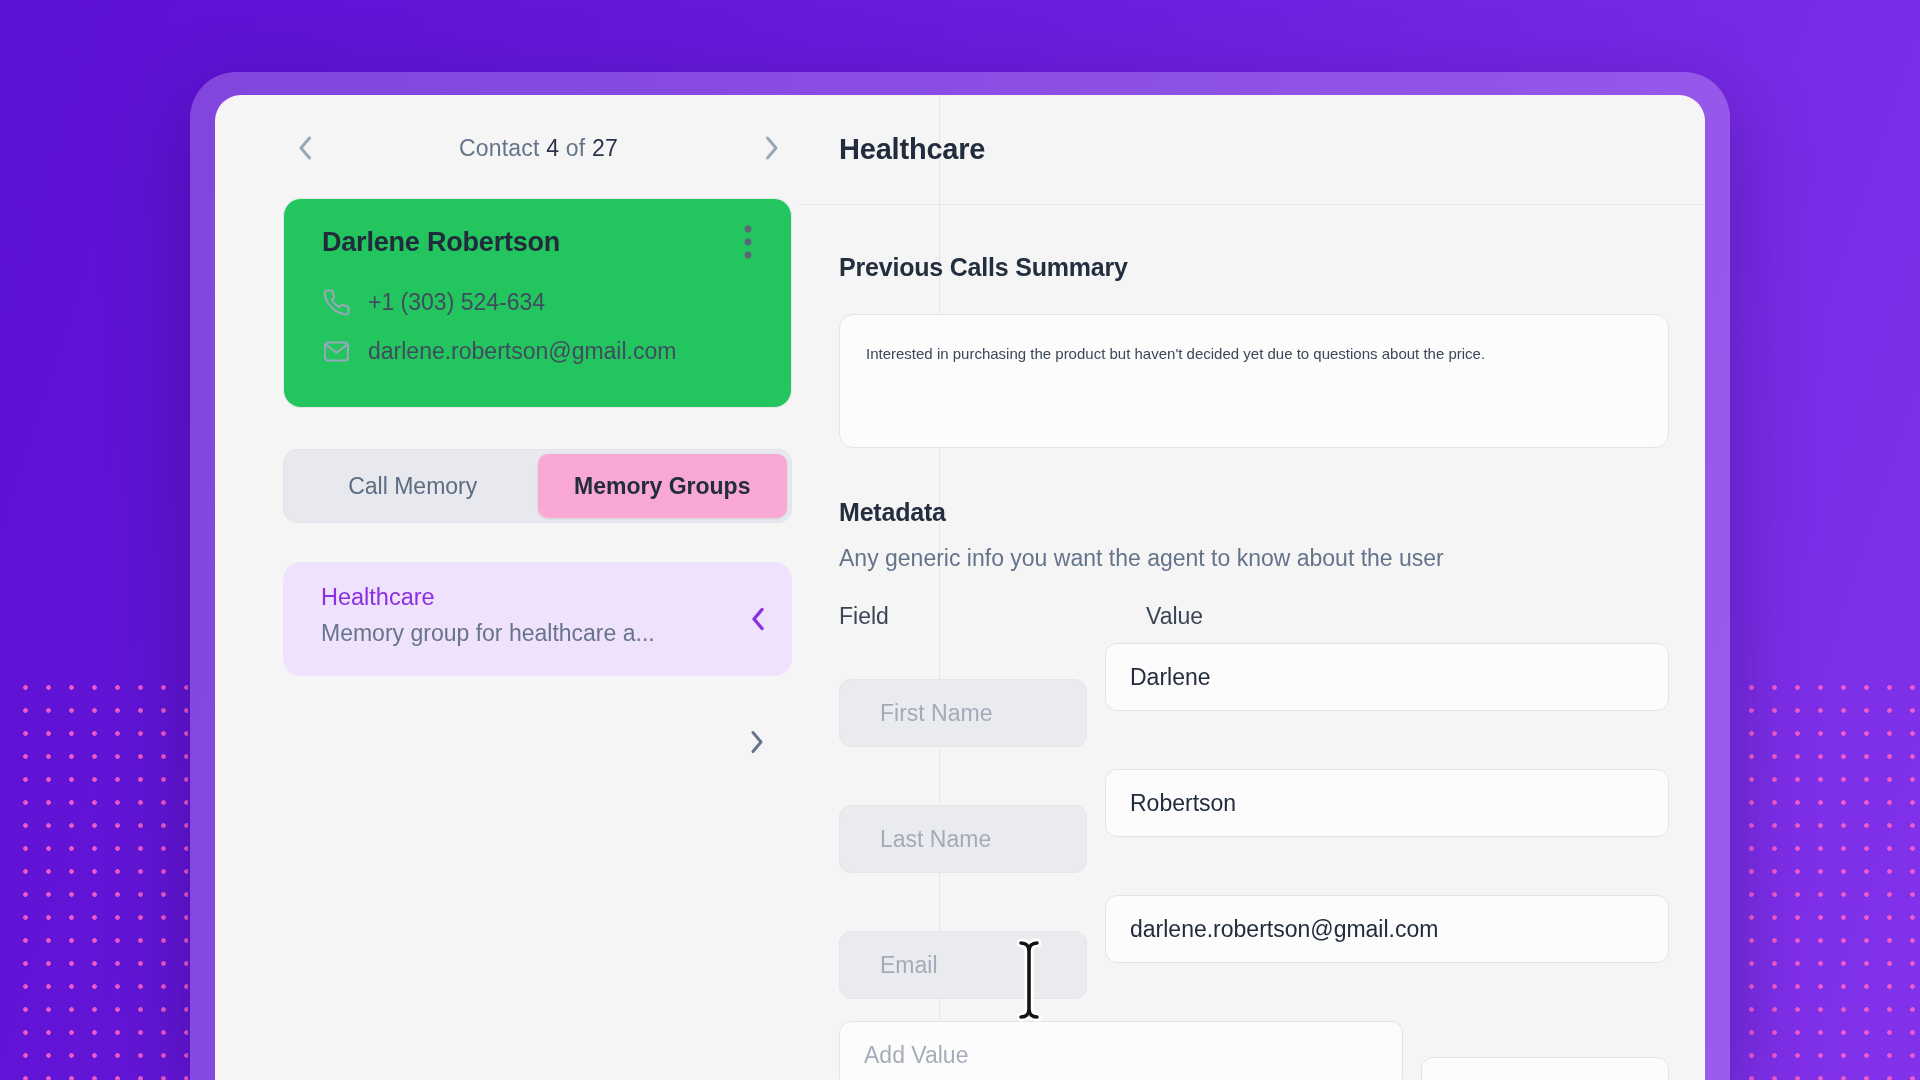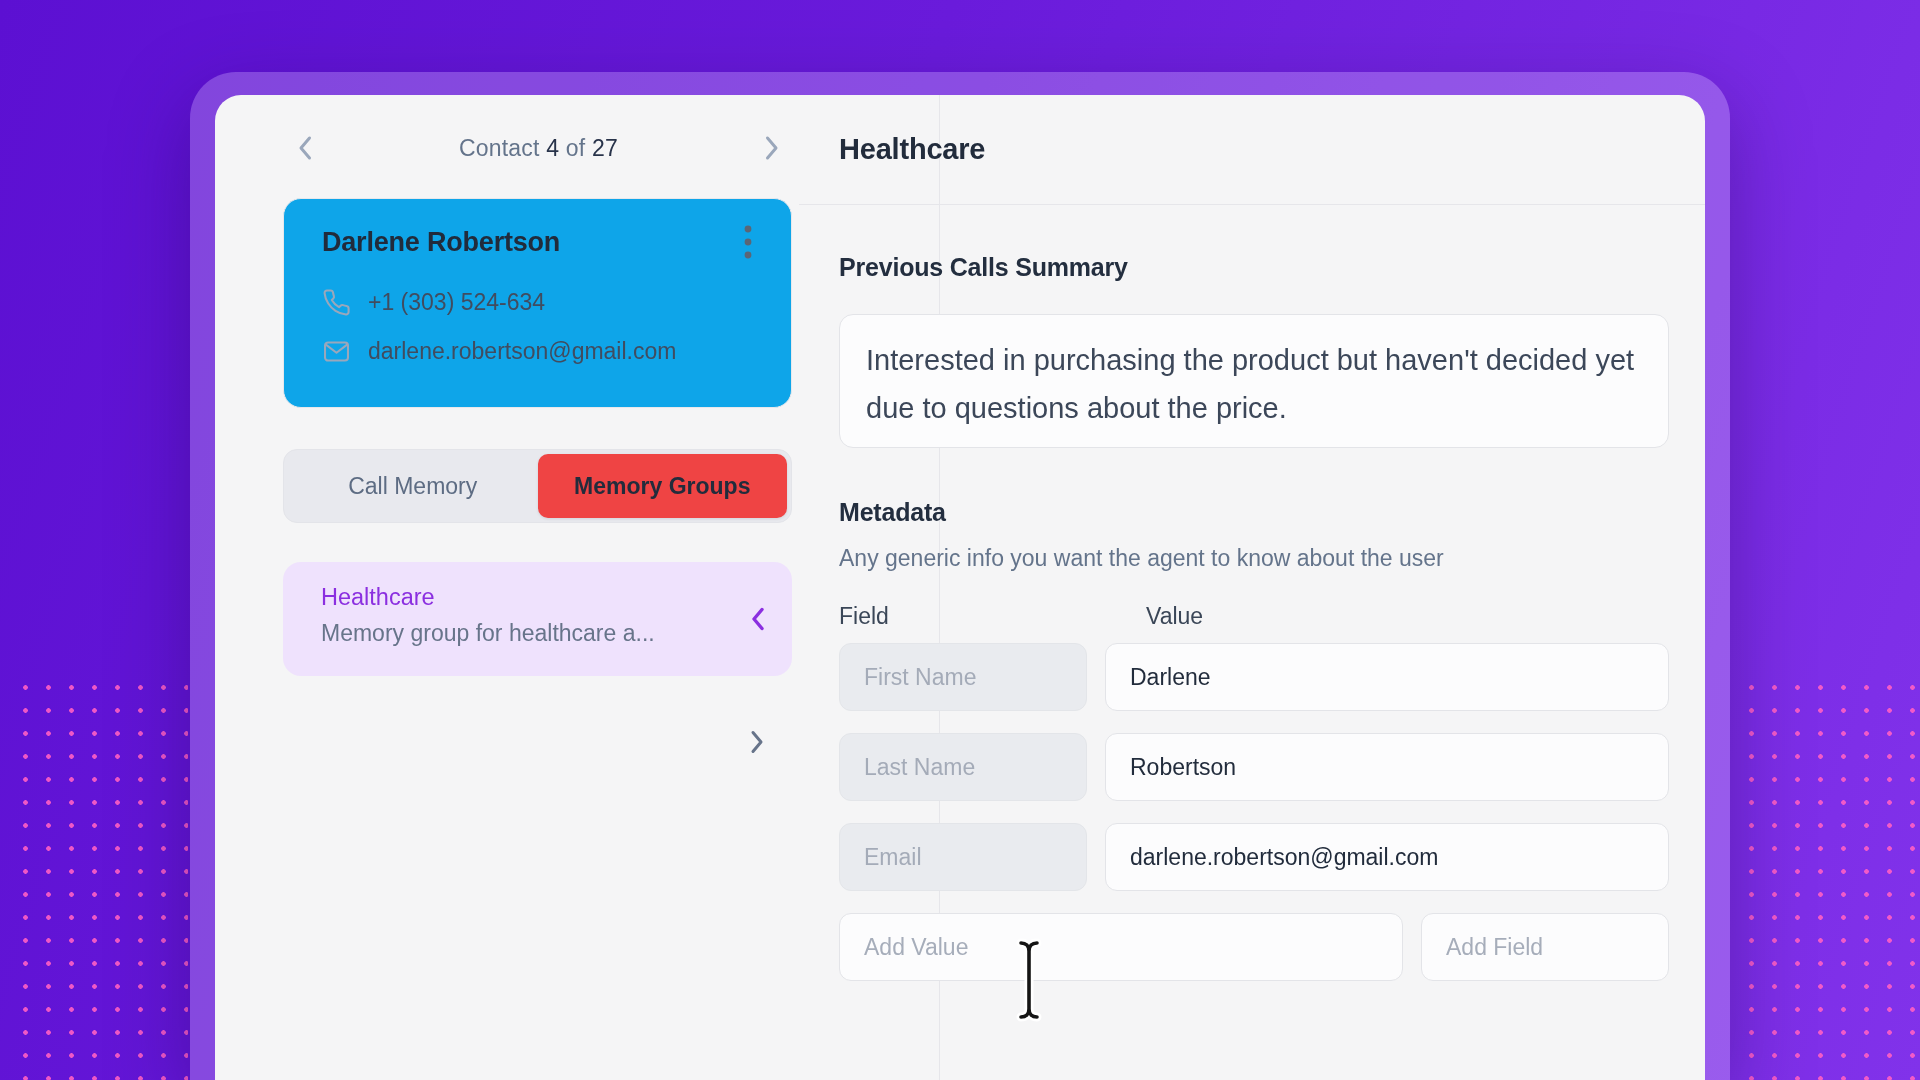--- a/index.html
+++ b/index.html
@@ -32,38 +32,38 @@
   .sidebar{position:absolute;left:0;top:0;width:693px;height:100%;
     border-right:1px solid #e6e6ea;margin-left:32px;}
   .nav-row{position:absolute;left:36px;top:30px;width:511px;height:46px;
     display:flex;align-items:center;justify-content:space-between;}
   .nav-btn{width:44px;height:44px;display:flex;align-items:center;justify-content:center;
     color:#64748b;background:none;border:none;cursor:pointer;}
   .nav-title{font-size:23px;color:#64748b;letter-spacing:.2px;}
   .nav-title b{color:#28334a;font-weight:500;}
 
   .contact-card{position:absolute;left:36px;top:103px;width:509px;height:210px;
-    background:#0ea5e9;border:1px solid #e7e8ec;border-radius:18px;}
+    background:#22c55e;border:1px solid #e7e8ec;border-radius:18px;}
   .name-row{display:flex;justify-content:space-between;align-items:flex-start;
     padding:28px 26px 0 38px;}
   .contact-name{font-size:27px;font-weight:700;color:#212b3b;letter-spacing:-.2px;}
   .kebab{width:34px;height:40px;border:none;background:none;cursor:pointer;
     display:flex;align-items:center;justify-content:center;color:#5b6676;margin-top:-4px;}
   .contact-line{display:flex;align-items:center;gap:17px;padding-left:38px;margin-top:25px;
     font-size:23px;color:#414c5f;}
   .contact-line + .contact-line{margin-top:20px;}
   .c-icon{display:flex;color:#9aa7bb;}
 
   .toggle{position:absolute;left:36px;top:354px;width:509px;height:74px;
     background:#e8e9ee;border:1px solid #e3e4e9;border-radius:14px;
     display:flex;padding:4px;}
   .toggle-btn{flex:1;display:flex;align-items:center;justify-content:center;
     font-size:23px;color:#5d6c83;background:none;border:none;border-radius:10px;cursor:pointer;
     font-family:inherit;}
-  .toggle-btn.active{background:#ef4444;color:#222c3c;font-weight:600;
+  .toggle-btn.active{background:#f9a8d4;color:#222c3c;font-weight:600;
     box-shadow:0 1px 3px rgba(20,20,40,.10);}
 
   .group-item{position:absolute;left:36px;width:509px;border-radius:18px;cursor:pointer;}
   .group-item .g-title{font-size:23.5px;font-weight:600;color:#212b3b;}
   .group-item .g-desc{font-size:23px;color:#67748a;margin-top:9px;}
   .group-item .g-chevron{position:absolute;right:26px;top:50%;transform:translateY(-50%);
     color:#67748a;display:flex;}
   .group-item.selected{top:467px;height:114px;background:var(--selected-item-bg);}
   .group-item.selected .g-inner{padding:22px 60px 0 38px;}
   .group-item.selected .g-title{color:var(--accent-purple);font-weight:500;}
@@ -74,29 +74,29 @@
   
   .main{position:absolute;left:584px;top:0;width:906px;height:100%;}
   .main-header{height:110px;border-bottom:1px solid #e6e6ea;
     display:flex;align-items:center;padding-left:40px;}
   .main-title{font-size:29px;font-weight:700;color:#222c3c;letter-spacing:-.2px;}
   .main-content{padding:0 36px 0 40px;}
   .section-heading{margin-top:48px;font-size:25px;font-weight:600;color:#232e3f;
     letter-spacing:-.2px;}
   .summary-box{margin-top:32px;height:134px;background:#fcfcfd;
     border:1px solid #e3e4e8;border-radius:14px;padding:21px 26px;
-    font-size:29px;line-height:48px;color:#3c4759;width:830px;}
+    font-size:15px;line-height:35px;color:#3c4759;width:830px;}
   .meta-heading{margin-top:50px;}
   .meta-subtitle{margin-top:18px;font-size:23px;color:#64748b;}
   .col-labels{display:flex;margin-top:31px;font-size:23px;color:#3a4657;font-weight:500;gap:41px;}
   .col-field{width:266px;}
   .meta-rows{margin-top:13px;}
   .meta-row{display:flex;gap:18px;margin-bottom:22px;}
   .inp{height:68px;border-radius:12px;font-size:23px;font-family:inherit;outline:none;}
-  .field-inp{width:248px;padding:0 24px;}
+  .field-inp{width:248px;padding:0 40px;margin-top:36px;}
   .field-inp.locked{background:#e9ebef;border:1px solid #e3e5e9;color:#a4abb8;}
   .field-inp.free{background:#fcfcfd;border:1px solid #e3e4e8;color:#222c3c;}
   .value-inp{width:565px;padding:0 24px;background:#fcfcfd;border:1px solid #e3e4e8;
     color:#222c3c;}
   .inp::placeholder{color:var(--placeholder);}
 
   .text-cursor{position:absolute;left:1010px;top:936px;pointer-events:none;}
 </style>
 </head>
 <body>

